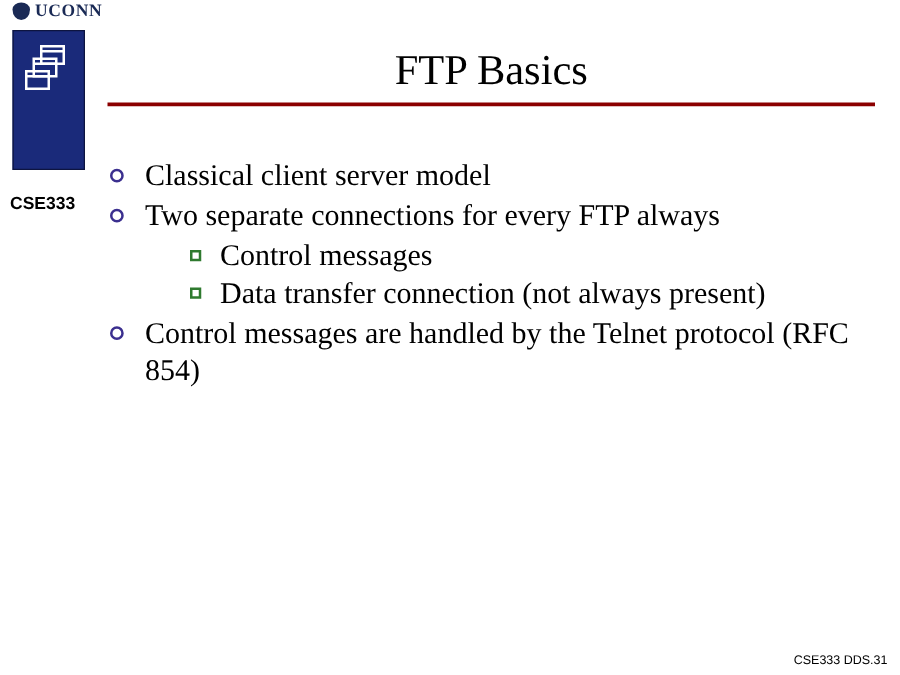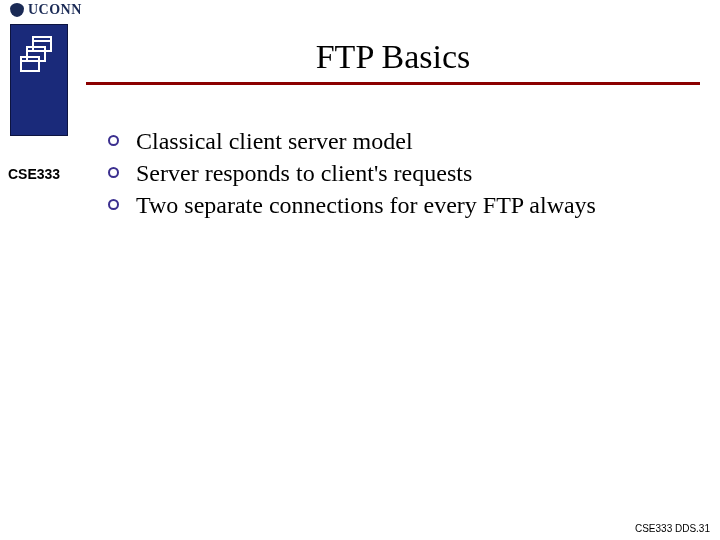--- a/index.html
+++ b/index.html
@@ -16,21 +16,21 @@
   .slide {
     width: 720px;
     height: 540px;
     position: relative;
   }
   .uconn-logo {
     position: absolute;
     left: 10px;
     top: 2px;
     display: flex;
-    align-items: center;
+    align-items: flex-start;
     font-family: Georgia, serif;
     font-weight: bold;
     font-size: 14px;
     color: #1a2a55;
     letter-spacing: 0.5px;
   }
   .uconn-logo .shield {
     width: 14px;
     height: 14px;
     margin-right: 4px;
@@ -71,25 +71,24 @@
     width: 100%;
   }
   .sidebar-label {
     position: absolute;
     left: 8px;
     top: 154px;
     font-family: Arial, Helvetica, sans-serif;
     font-weight: bold;
     font-size: 14px;
     color: #000;
-    margin-top: 12px;
   }
   .content {
     position: absolute;
-    left: 104px;
+    left: 84px;
     top: 126px;
     right: 20px;
     font-size: 24px;
     line-height: 1.25;
   }
   ul.bullets {
     list-style: none;
     margin: 0;
     padding: 0;
   }
@@ -171,23 +170,31 @@
   </div>
 
   <div class="sidebar-label">CSE333</div>
 
   <div class="content">
     <ul class="bullets">
       <li>
         <span>Classical client server model</span>
       </li>
       <li>
-        <span>Server responds to client's requests</span>
+        <span>Two separate connections for every FTP always</span>
+        <ul class="sub">
+          <li>
+            <span>Control messages</span>
+          </li>
+          <li>
+            <span>Data transfer connection (not always present)</span>
+          </li>
+        </ul>
       </li>
       <li>
-        <span>Two separate connections for every FTP always</span>
+        <span>Control messages are handled by the Telnet protocol (RFC 854)</span>
       </li>
     </ul>
   </div>
 
   <div class="footer">CSE333 DDS.31</div>
 
 </div>
 
 </body></html>

